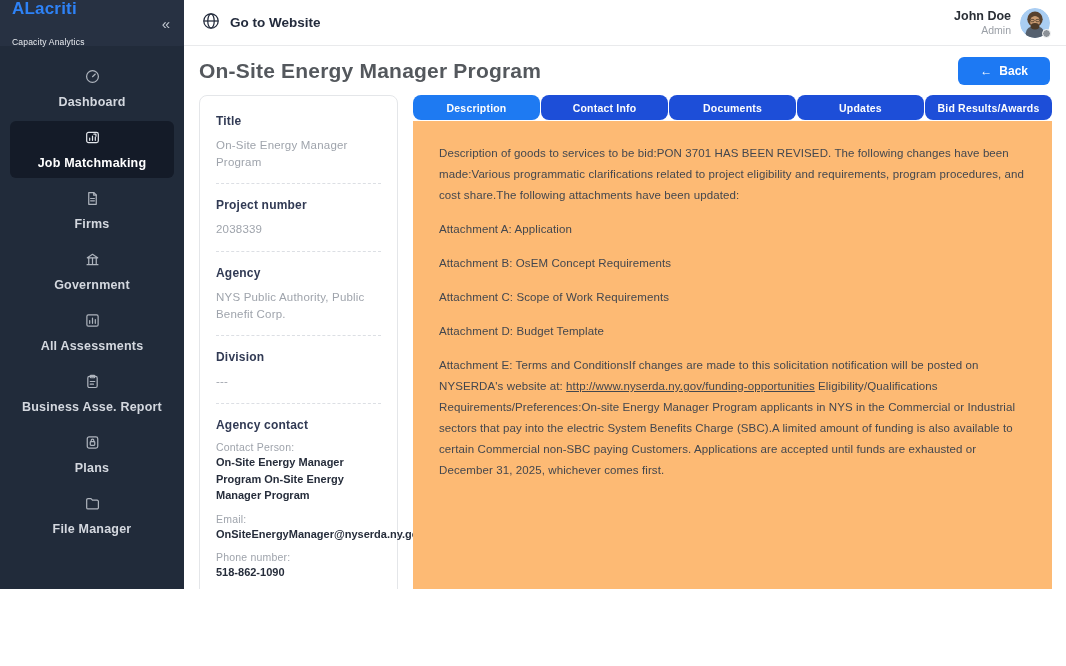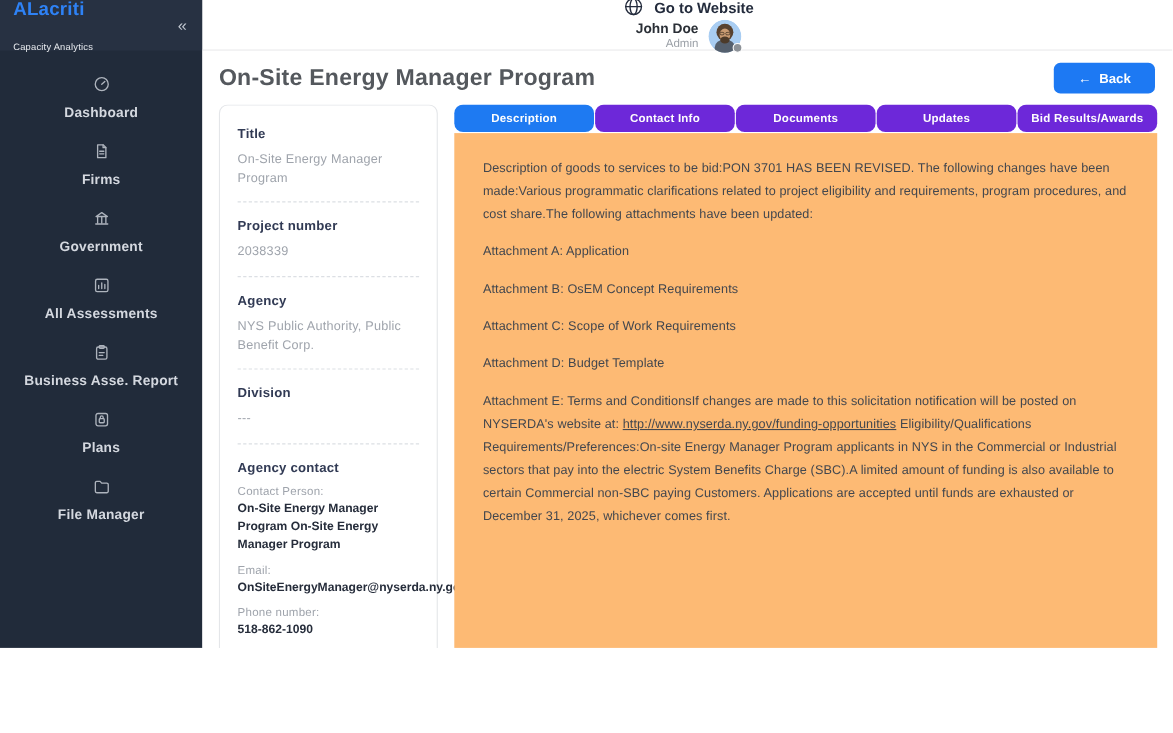--- a/index.html
+++ b/index.html
@@ -15,21 +15,21 @@
   .collapse-btn { color:#c2c8d1; font-size:15px; background:none; border:none; cursor:pointer; line-height:1; }
   .sidebar-nav { padding:14px 10px; display:flex; flex-direction:column; gap:4px; }
   .nav-item { display:flex; align-items:center; gap:11px; padding:8px 10px; border-radius:6px; font-size:12.5px; font-weight:600; letter-spacing:.2px; color:#d4d8df; cursor:pointer;flex-direction:column; }
   .nav-item.active { background:#141b28; color:#ffffff; }
   .nav-icon { width:16px; height:16px; display:inline-flex; align-items:center; justify-content:center; color:#aeb4bd; }
   .nav-item.active .nav-icon { color:#e3e7ec; }
   .nav-icon svg { width:15px; height:15px; }
 
   
   .main { flex:1; display:flex; flex-direction:column; background:#fff; overflow:hidden; }
-  .topbar { height:46px; min-height:46px; display:flex; align-items:center; justify-content:center; padding:0 16px 0 18px; border-bottom:1px solid #e9eaec;flex-direction:column; }
+  .topbar { height:46px; min-height:46px; display:flex; align-items:center; justify-content:space-between; padding:0 16px 0 18px; border-bottom:1px solid #e9eaec; }
   .go-website { display:flex; align-items:center; gap:10px; font-size:13.5px; font-weight:700; color:#232b3c; cursor:pointer; }
   .go-website svg { width:18px; height:18px; }
   .user-block { display:flex; align-items:center; gap:9px; }
   .user-text { text-align:right; }
   .user-name { font-size:12.5px; font-weight:700; color:#2a2f36; line-height:1.2; }
   .user-role { font-size:10.5px; color:#9ba0a7; line-height:1.2; }
   .avatar { position:relative; width:30px; height:30px; border-radius:50%; overflow:visible; cursor:pointer; }
   .avatar svg { width:30px; height:30px; border-radius:50%; display:block; }
   .status-dot { position:absolute; right:-1px; bottom:0; width:9px; height:9px; border-radius:50%; background:#8d9298; border:1.5px solid #fff; }
 
@@ -46,21 +46,21 @@
   .field:last-child { border-bottom:none; }
   .field-label { font-size:12px; font-weight:700; color:#313a54; letter-spacing:.2px; }
   .field-value { margin-top:9px; font-size:11.5px; color:#9fa4ac; line-height:1.45; letter-spacing:.2px; }
   .sub-field { margin-top:9px; }
   .sub-label { font-size:10.5px; color:#9fa4ac; letter-spacing:.2px; }
   .sub-value { font-size:11px; font-weight:700; color:#262d3b; line-height:1.5; margin-top:1px; }
 
   
   .tab-area { flex:1; display:flex; flex-direction:column; height:100%; }
   .tabs { display:flex; gap:1px; }
-  .tab { flex:1; height:25px; border-radius:8px; background:#6d28d9; color:#fdfdfd; font-size:10.5px; font-weight:600; display:flex; align-items:center; justify-content:center; cursor:pointer; letter-spacing:.2px; }
+  .tab { flex:1; height:25px; border-radius:8px; background:#1d4ed8; color:#fdfdfd; font-size:10.5px; font-weight:600; display:flex; align-items:center; justify-content:center; cursor:pointer; letter-spacing:.2px; }
   .tab.active { background:#1e7af2; }
   .tab-content { flex:1; background:#fdba74; margin-top:1px; padding:22px 26px; overflow:hidden; }
   .tab-content p { font-size:11.5px; color:#43474e; line-height:21px; margin-bottom:13px; letter-spacing:.1px; }
   .desc-link { color:#43474e; text-decoration:underline; cursor:pointer; }
 </style>
 </head>
 <body>
 
 <div class="app">
 
@@ -74,20 +74,30 @@
     </div>
     <nav class="sidebar-nav" id="nav">
         <div class="nav-item">
           <span class="nav-icon">
             <svg viewBox="0 0 16 16" fill="none" stroke="currentColor" stroke-width="1.3" stroke-linecap="round" stroke-linejoin="round">
               <circle cx="8" cy="8" r="6.3"></circle>
               <path d="M8 8.2 L11 5.4"></path>
             </svg>
           </span>
           <span class="nav-label">Dashboard</span>
+        </div>
+        <div class="nav-item active">
+          <span class="nav-icon">
+            <svg viewBox="0 0 16 16" fill="none" stroke="currentColor" stroke-width="1.3" stroke-linecap="round" stroke-linejoin="round">
+              <rect x="1.8" y="2.5" width="12.4" height="11" rx="2"></rect>
+              <path d="M5 11V8.6 M8 11V6.4 M11 11V7.6"></path>
+              <path d="M9.5 4.4h2.2v2.2"></path>
+            </svg>
+          </span>
+          <span class="nav-label">Job Matchmaking</span>
         </div>
         <div class="nav-item">
           <span class="nav-icon">
             <svg viewBox="0 0 16 16" fill="none" stroke="currentColor" stroke-width="1.3" stroke-linecap="round" stroke-linejoin="round">
               <path d="M4 1.8h5.5L12 4.3V14.2H4z"></path>
               <path d="M9.3 1.8v2.7H12"></path>
               <path d="M6 8h4 M6 10.5h4"></path>
             </svg>
           </span>
           <span class="nav-label">Firms</span>

